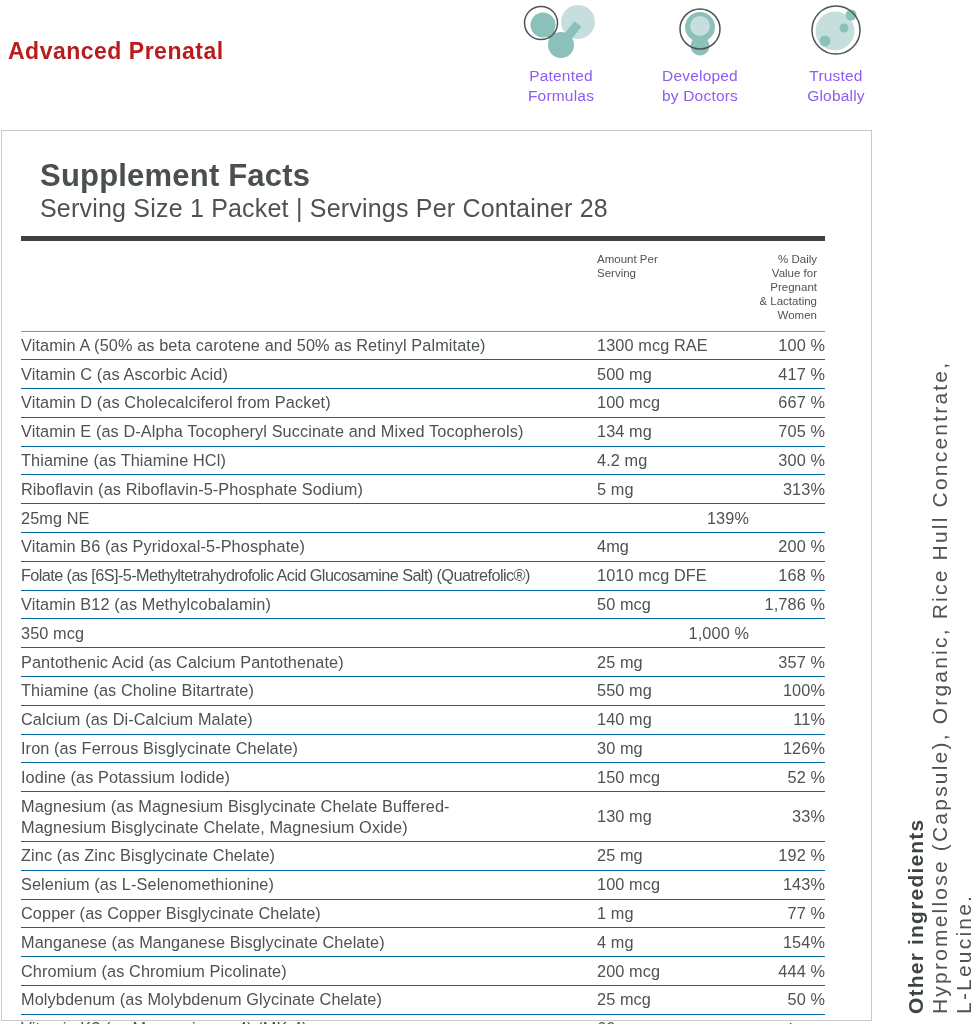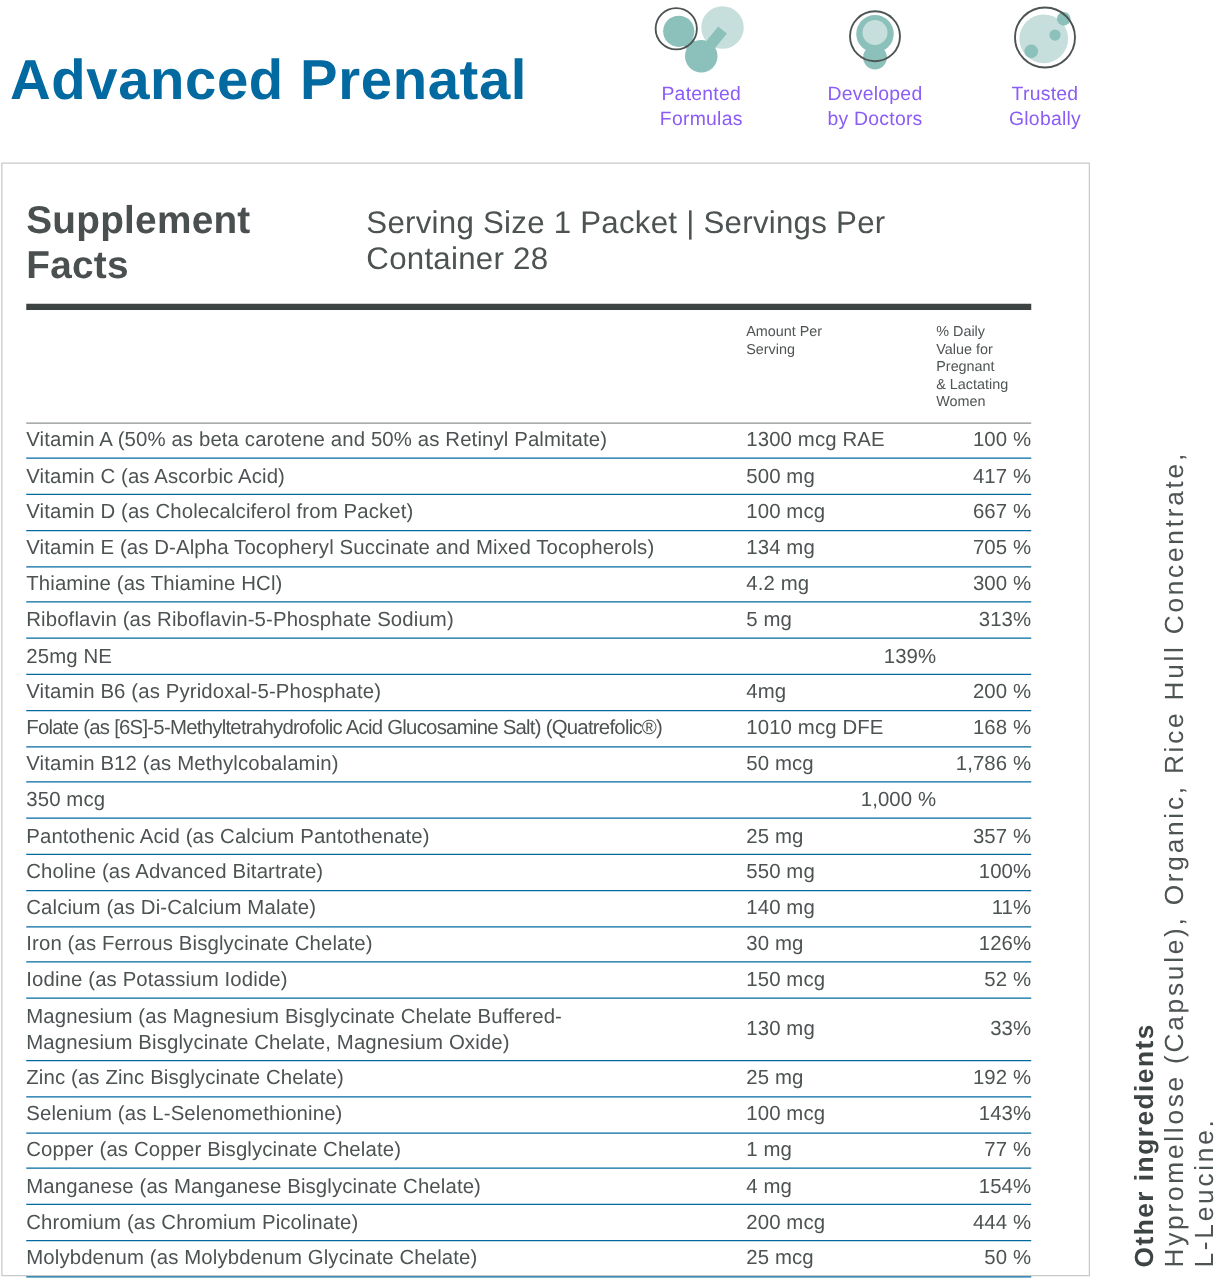--- a/index.html
+++ b/index.html
@@ -6,60 +6,60 @@
   html,body { background:#ffffff; }
   body {
     width:976px; height:1024px; position:relative; overflow:hidden;
     font-family:"Liberation Sans", sans-serif;
     color:#4e5354;
   }
 
   
   .page-title {
     position:absolute; left:8px; top:38px;
-    font-size:45px; font-weight:700; letter-spacing:0.5px;
-    color:#0369a1;
+    font-size:23px; font-weight:700; letter-spacing:0.5px;
+    color:#b91c1c;
   }
   .badge {
     position:absolute; top:2px; width:136px;
     display:flex; flex-direction:column; align-items:center;
   }
   .badge-1 { left:493px; }
   .badge-2 { left:632px; }
   .badge-3 { left:768px; }
   .badge-icon { height:58px; display:flex; align-items:center; justify-content:center; }
   .badge-label {
     margin-top:6px; text-align:center; font-size:15.5px; line-height:20px;
     color:#8b5cf6; white-space:pre-line; letter-spacing:0.2px;
   }
 
   
   .facts-box {
     position:absolute; left:1px; top:130px; width:871px; height:891px;
     border:1px solid #c6cac9; background:#fff;
     padding:0 46px 0 19px;
   }
-  .facts-title-row { display:flex; align-items:baseline; margin-top:27px; }
+  .facts-title-row { display:flex; align-items:baseline; margin-top:27px;flex-direction:column; }
   .facts-title {
     font-size:31px; font-weight:800; color:#4a4f50; letter-spacing:0.2px;
   }
   .serving-info {
     margin-left:19px; font-size:25px; color:#4d5252; letter-spacing:0.2px;
   }
   .thick-rule { margin-top:13px; height:4.5px; background:#3d4343; }
 
   .grid-cols {
     display:grid; grid-template-columns:576px 152px 1fr; align-items:center;
   }
   .col-headers {
     padding:11px 0 9px 0; border-bottom:1px solid #8d9293;
     font-size:11.5px; line-height:14px; color:#4e5354; align-items:start;
   }
   .col-amount { grid-column:2; white-space:pre-line; }
-  .col-dv { grid-column:3; white-space:pre-line; text-align:left; padding-right:8px; }
+  .col-dv { grid-column:3; white-space:pre-line; text-align:right; padding-right:8px; }
 
   .fact-row {
     min-height:28.8px; border-bottom:1px solid #0369a1; padding:3.4px 0;
     font-size:16.3px; line-height:21px; color:#4d5253;
   }
   .cell-name { white-space:pre; letter-spacing:0.1px; }
   .cell-amount { letter-spacing:0.1px; }
   .cell-dv { text-align:right; letter-spacing:0.1px; }
   .cell-dv.dv-dagger { padding-right:30px; font-size:15px; }
 
@@ -208,21 +208,21 @@
       <span class="cell-dv">1,000 %</span>
     </div>
 
     <div class="grid-cols fact-row">
       <span class="cell-name">Pantothenic Acid (as Calcium Pantothenate)</span>
       <span class="cell-amount">25 mg</span>
       <span class="cell-dv">357 %</span>
     </div>
 
     <div class="grid-cols fact-row">
-      <span class="cell-name">Choline (as Advanced Bitartrate)</span>
+      <span class="cell-name">Thiamine (as Choline Bitartrate)</span>
       <span class="cell-amount">550 mg</span>
       <span class="cell-dv">100%</span>
     </div>
 
     <div class="grid-cols fact-row">
       <span class="cell-name">Calcium (as Di-Calcium Malate)</span>
       <span class="cell-amount">140 mg</span>
       <span class="cell-dv">11%</span>
     </div>
 

